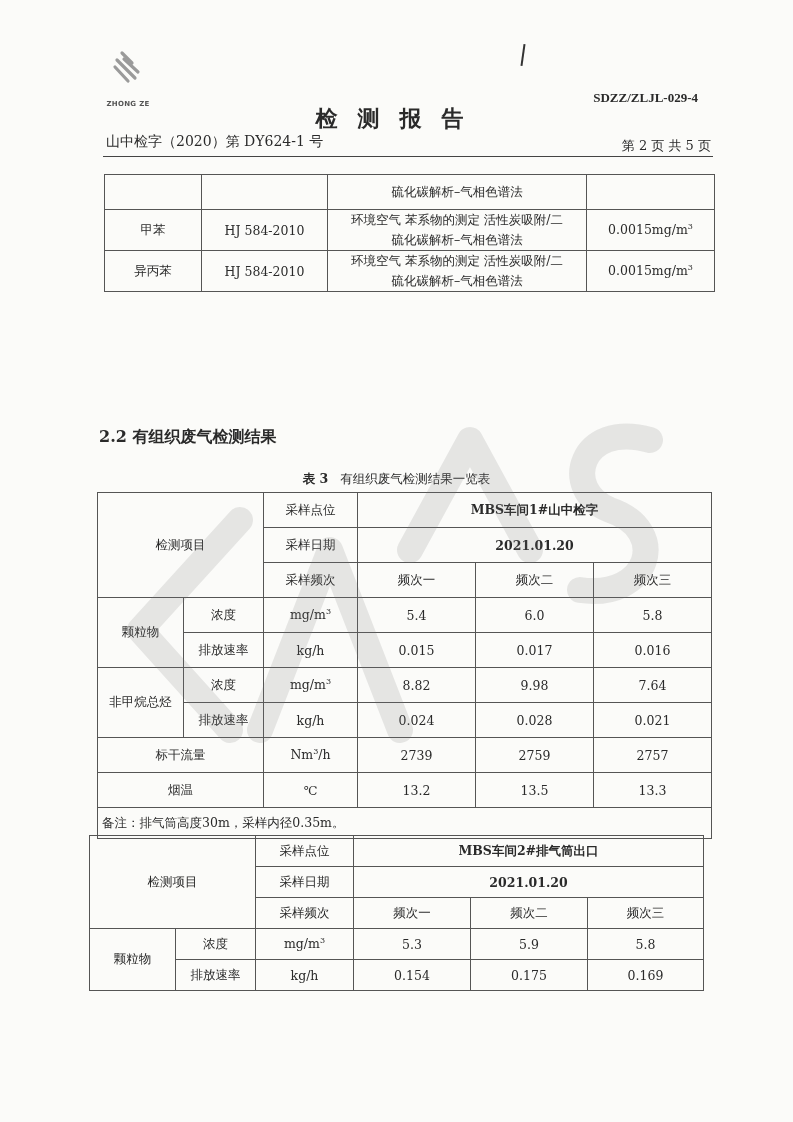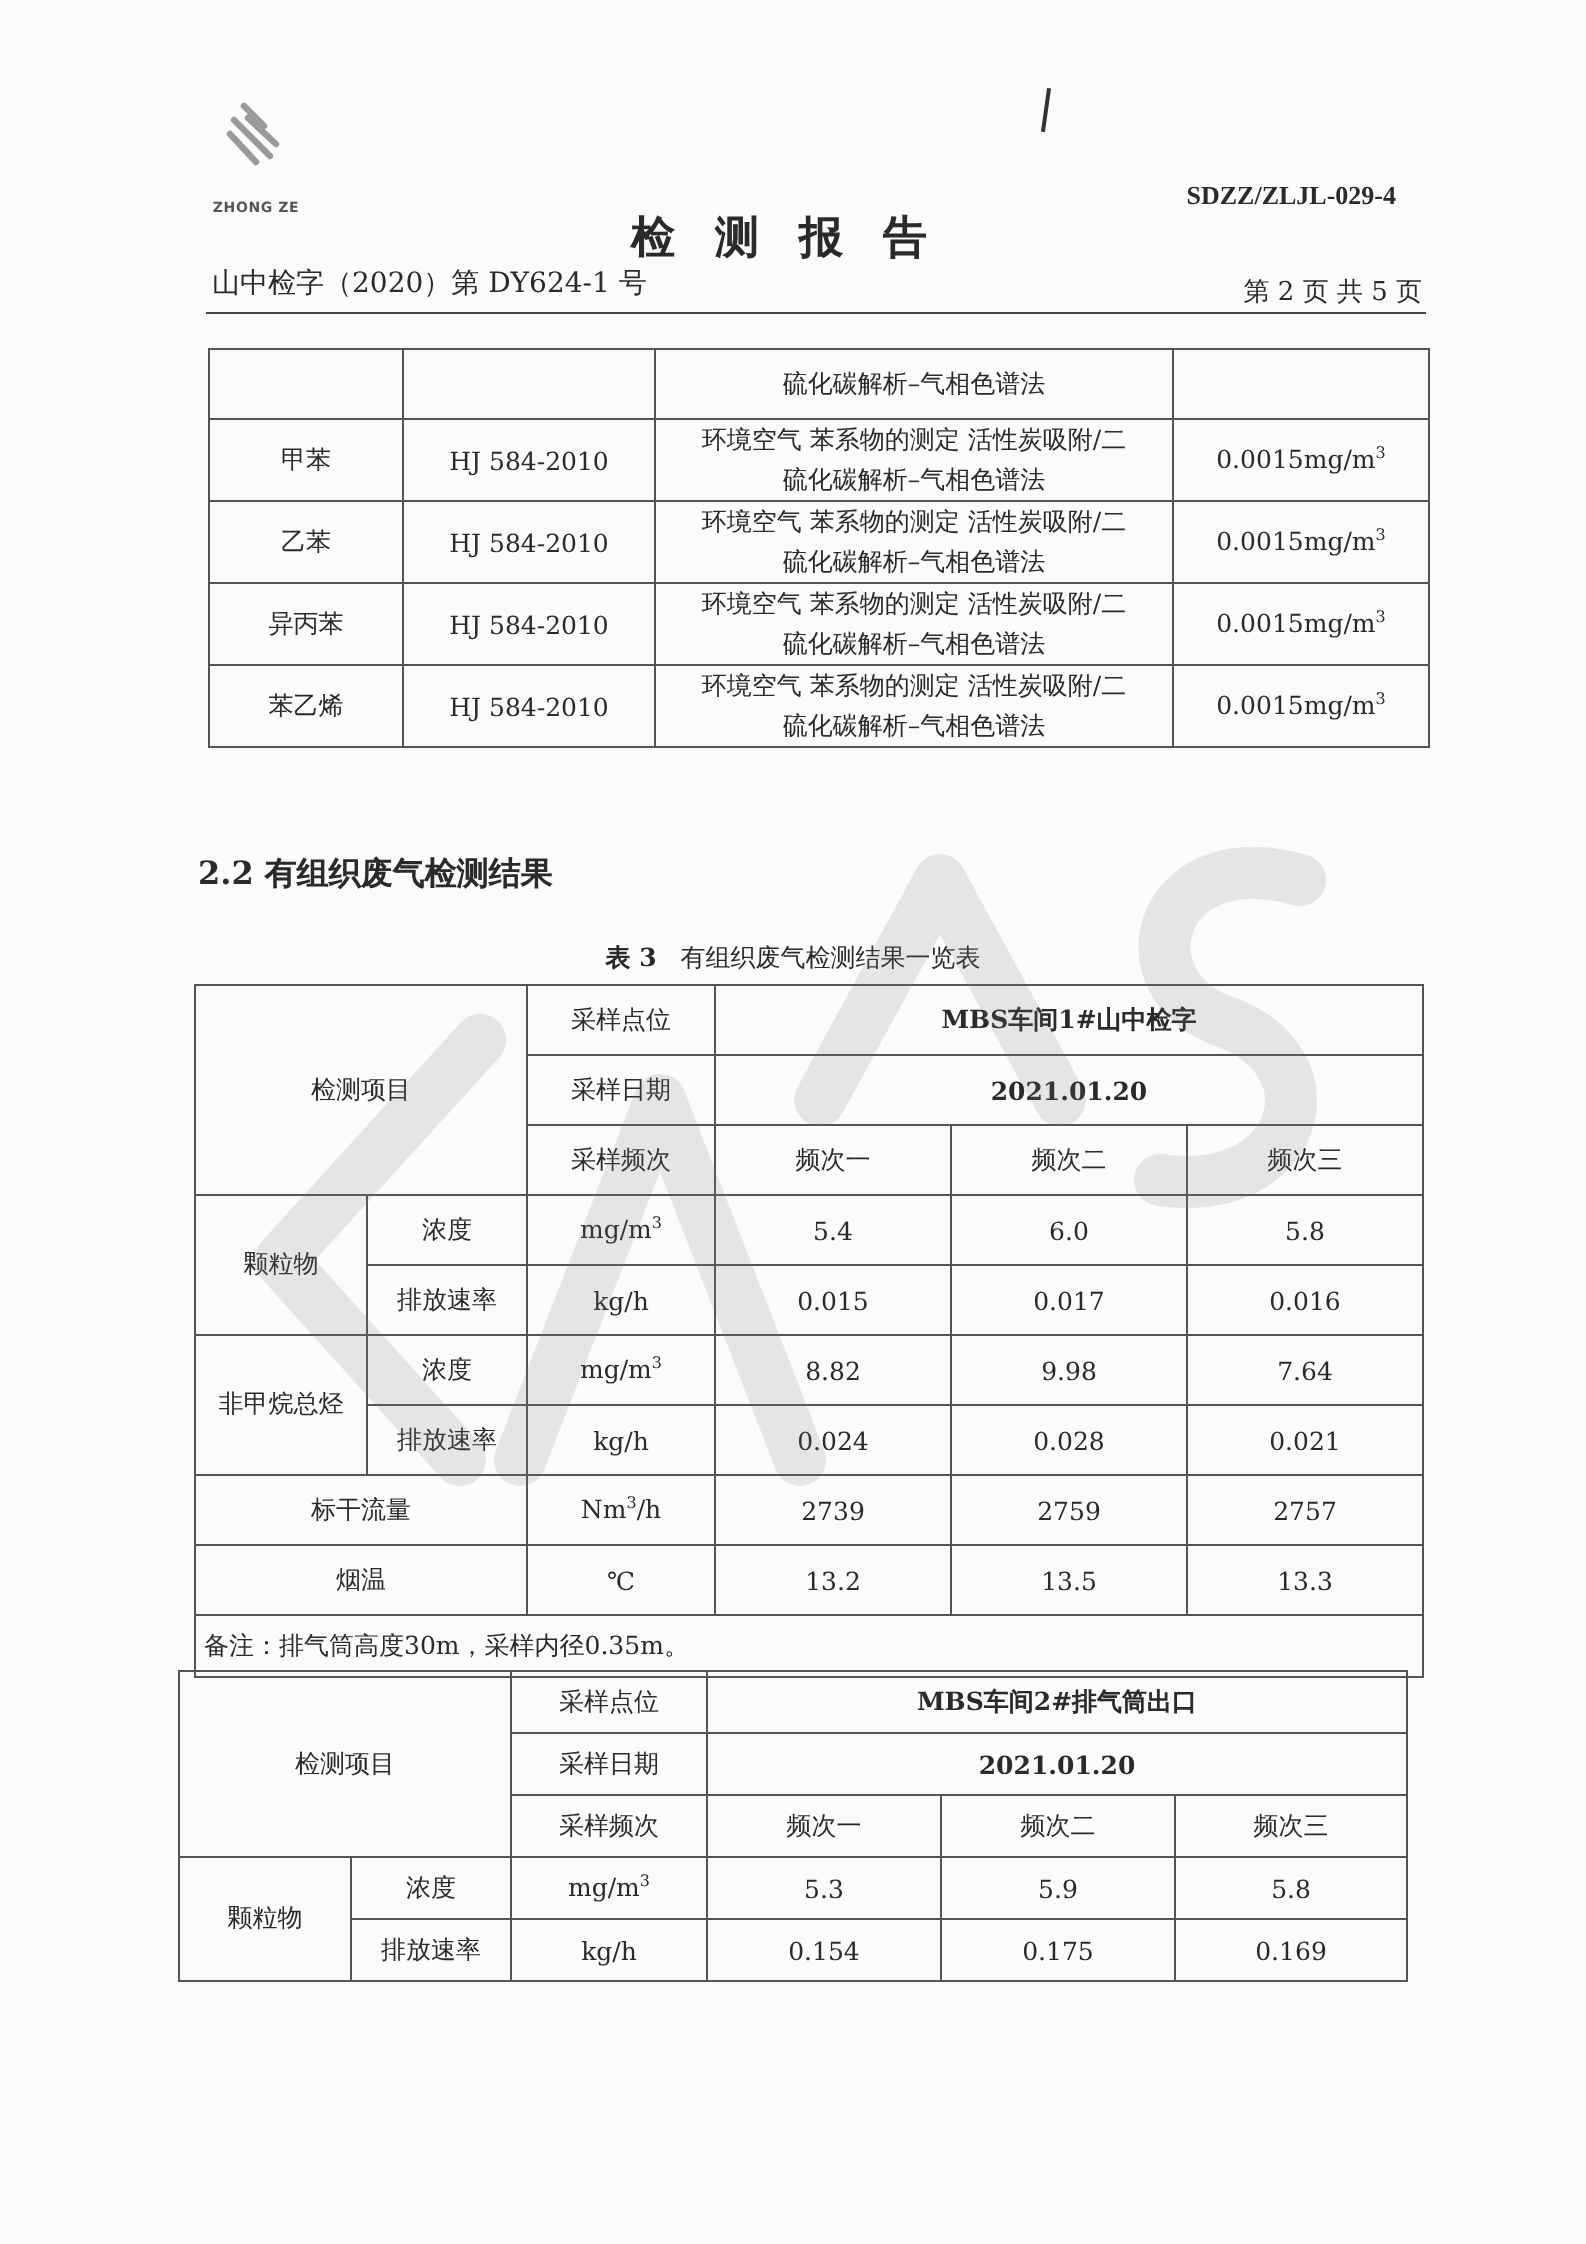--- a/index.html
+++ b/index.html
@@ -77,39 +77,21 @@
   <tr>
     <td>甲苯</td>
     <td>HJ 584-2010</td>
     <td class="method-text">
           <div>环境空气 苯系物的测定 活性炭吸附/二</div>
           <div>硫化碳解析–气相色谱法</div>
         </td>
     <td><span>0.0015mg/m</span><span class="sup">3</span></td>
   </tr>
   <tr>
-    <td>乙苯</td>
-    <td>HJ 584-2010</td>
-    <td class="method-text">
-          <div>环境空气 苯系物的测定 活性炭吸附/二</div>
-          <div>硫化碳解析–气相色谱法</div>
-        </td>
-    <td><span>0.0015mg/m</span><span class="sup">3</span></td>
-  </tr>
-  <tr>
     <td>异丙苯</td>
-    <td>HJ 584-2010</td>
-    <td class="method-text">
-          <div>环境空气 苯系物的测定 活性炭吸附/二</div>
-          <div>硫化碳解析–气相色谱法</div>
-        </td>
-    <td><span>0.0015mg/m</span><span class="sup">3</span></td>
-  </tr>
-  <tr>
-    <td>苯乙烯</td>
     <td>HJ 584-2010</td>
     <td class="method-text">
           <div>环境空气 苯系物的测定 活性炭吸附/二</div>
           <div>硫化碳解析–气相色谱法</div>
         </td>
     <td><span>0.0015mg/m</span><span class="sup">3</span></td>
   </tr>
 </tbody>
   </table>
 

